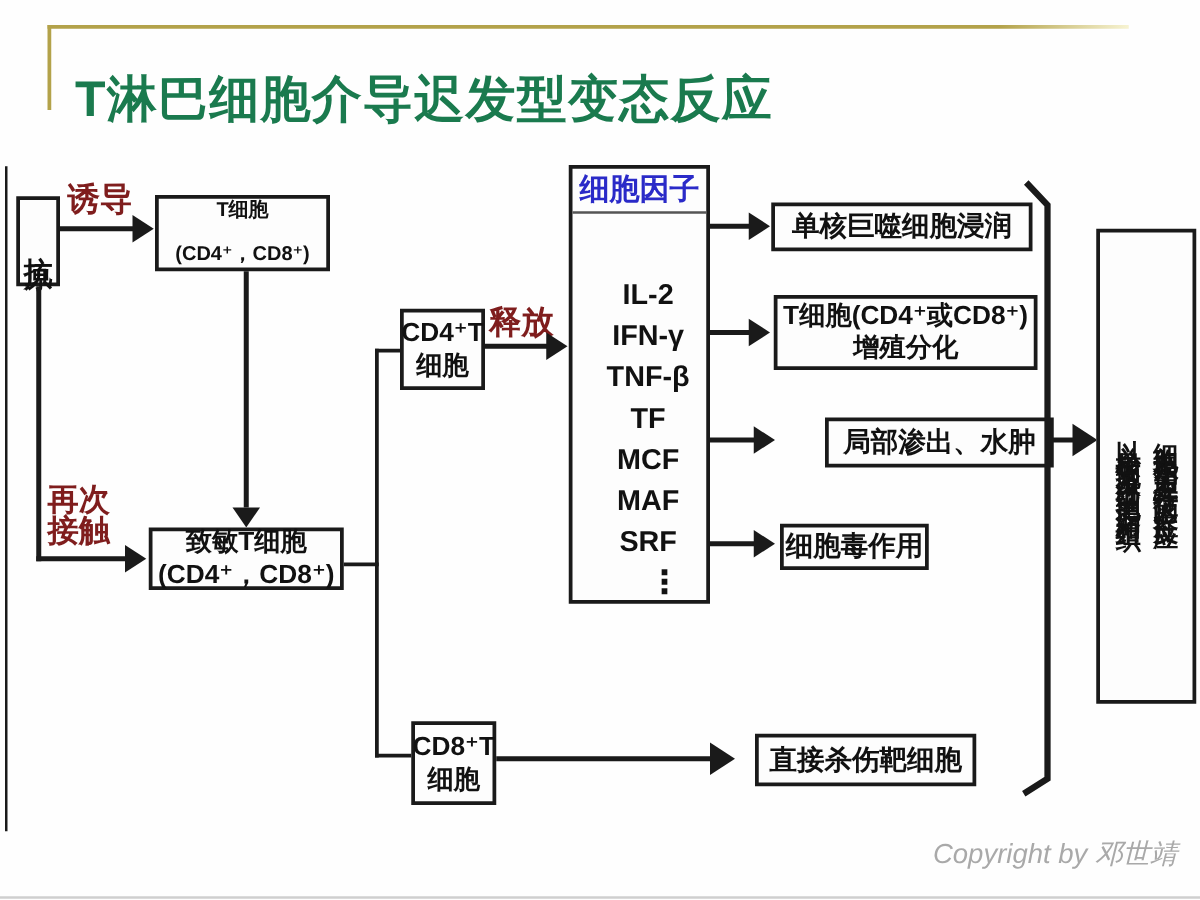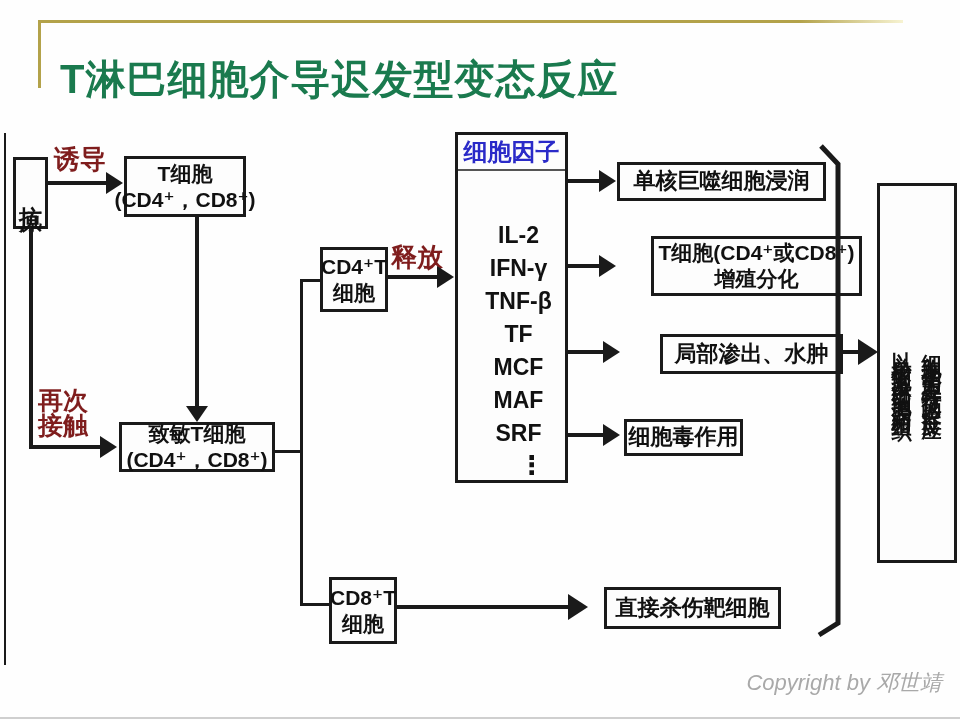--- a/index.html
+++ b/index.html
@@ -54,21 +54,21 @@
   <div class="abs vline" style="left:4px;top:133px;height:532px;width:2px;"></div>
 
   <div class="abs fbox" style="left:13px;top:157px;width:35px;height:72px;">
     <span class="vtext" style="letter-spacing:6px;font-size:23px;">抗原</span>
   </div>
 
   <div class="abs glabel" style="left:54px;top:146px;">诱导</div>
   <div class="abs hline" style="left:47px;top:181px;width:60px;"></div>
   <div class="abs ah-r" style="left:106px;top:172px;"></div>
 
-  <div class="abs fbox" style="left:124px;top:156px;width:122px;height:61px;font-size:21px;">
+  <div class="abs fbox" style="left:124px;top:156px;width:140px;height:61px;font-size:16px;justify-content:space-between;">
     <span class="ln">T细胞</span>
     <span class="ln">(CD4⁺，CD8⁺)</span>
   </div>
 
   <div class="abs vline" style="left:195px;top:217px;height:189px;"></div>
   <div class="abs ah-d" style="left:186px;top:406px;"></div>
 
   <div class="abs vline" style="left:29px;top:229px;height:220px;"></div>
   <div class="abs glabel" style="left:38px;top:388px;font-size:25px;">
     <div>再次</div>
@@ -119,21 +119,21 @@
   <div class="abs hline" style="left:568px;top:350px;width:36px;"></div>
   <div class="abs ah-r" style="left:603px;top:341px;"></div>
 
   <div class="abs hline" style="left:568px;top:433px;width:36px;"></div>
   <div class="abs ah-r" style="left:603px;top:424px;"></div>
 
   <div class="abs fbox" style="left:617px;top:162px;width:209px;height:39px;font-size:22px;">
     <span class="ln">单核巨噬细胞浸润</span>
   </div>
 
-  <div class="abs fbox" style="left:619px;top:236px;width:211px;height:60px;font-size:21px;margin-left:32px;">
+  <div class="abs fbox" style="left:619px;top:236px;width:211px;height:60px;font-size:21px;">
     <span class="ln">T细胞(CD4⁺或CD8⁺)</span>
     <span class="ln">增殖分化</span>
   </div>
 
   <div class="abs fbox" style="left:660px;top:334px;width:183px;height:40px;font-size:22px;">
     <span class="ln">局部渗出、水肿</span>
   </div>
 
   <div class="abs fbox" style="left:624px;top:419px;width:119px;height:37px;font-size:22px;">
     <span class="ln">细胞毒作用</span>

